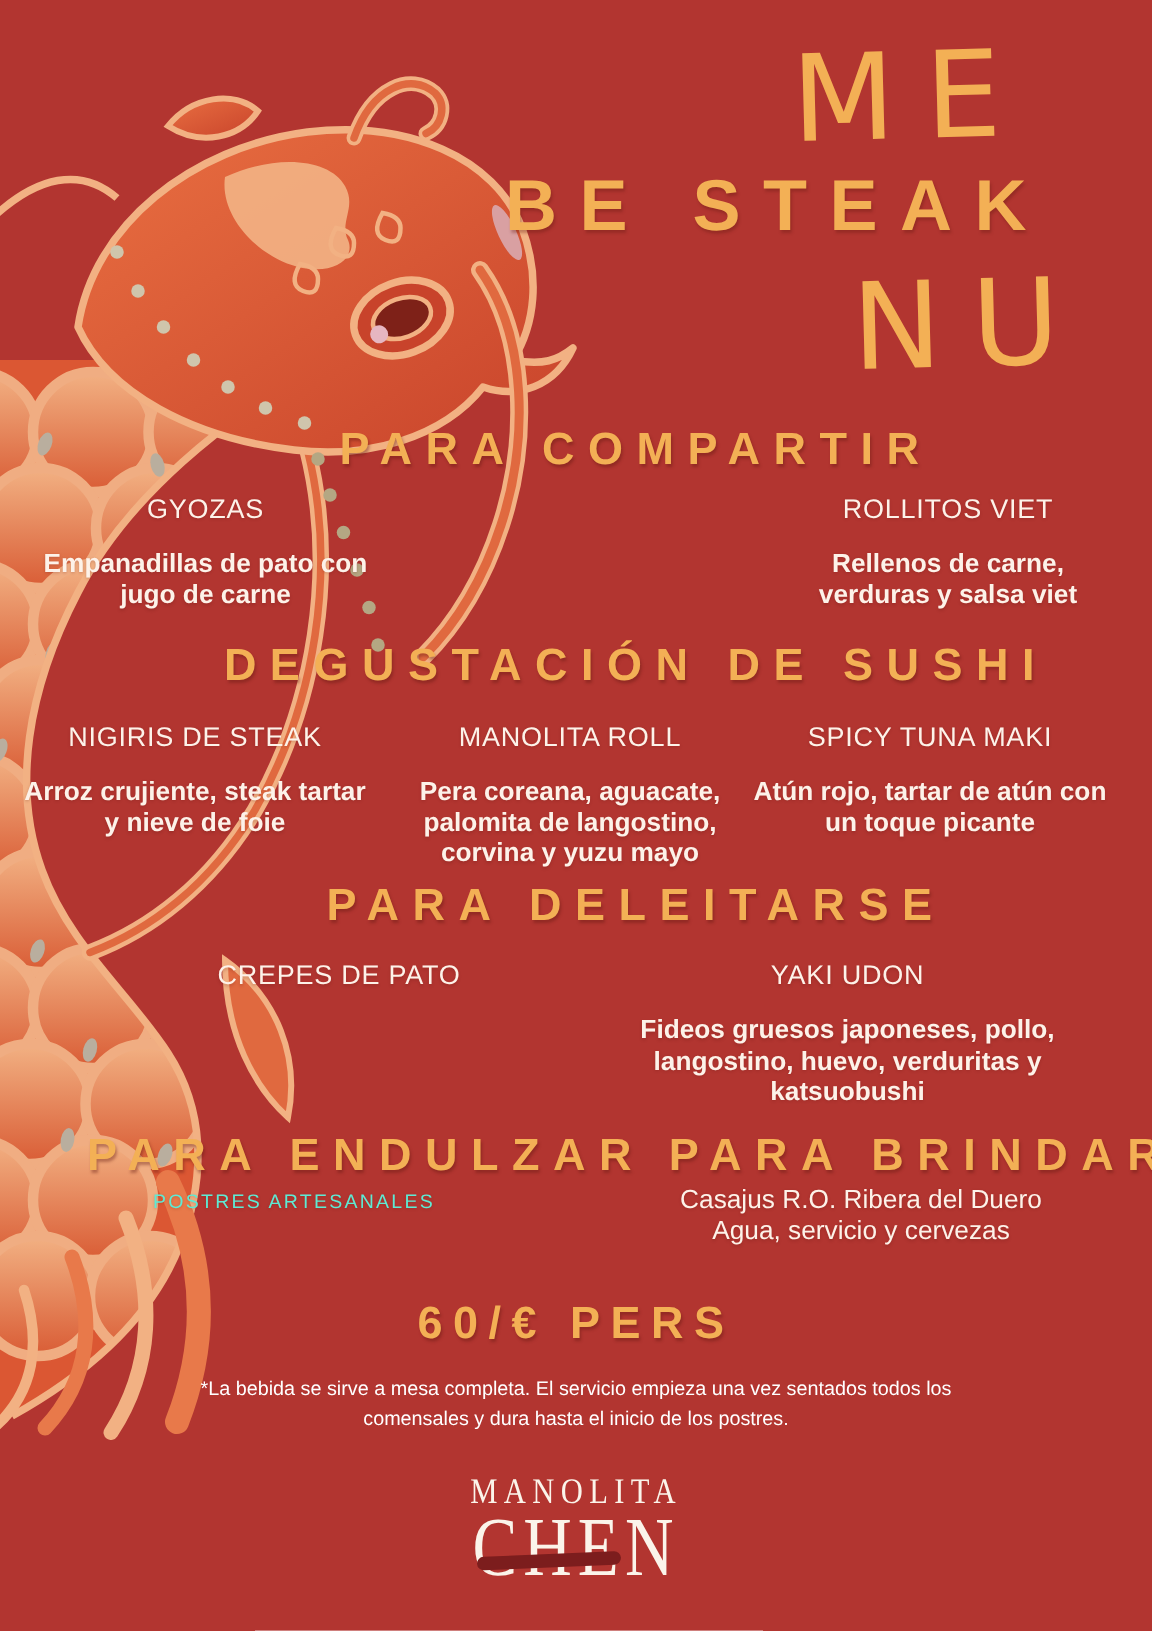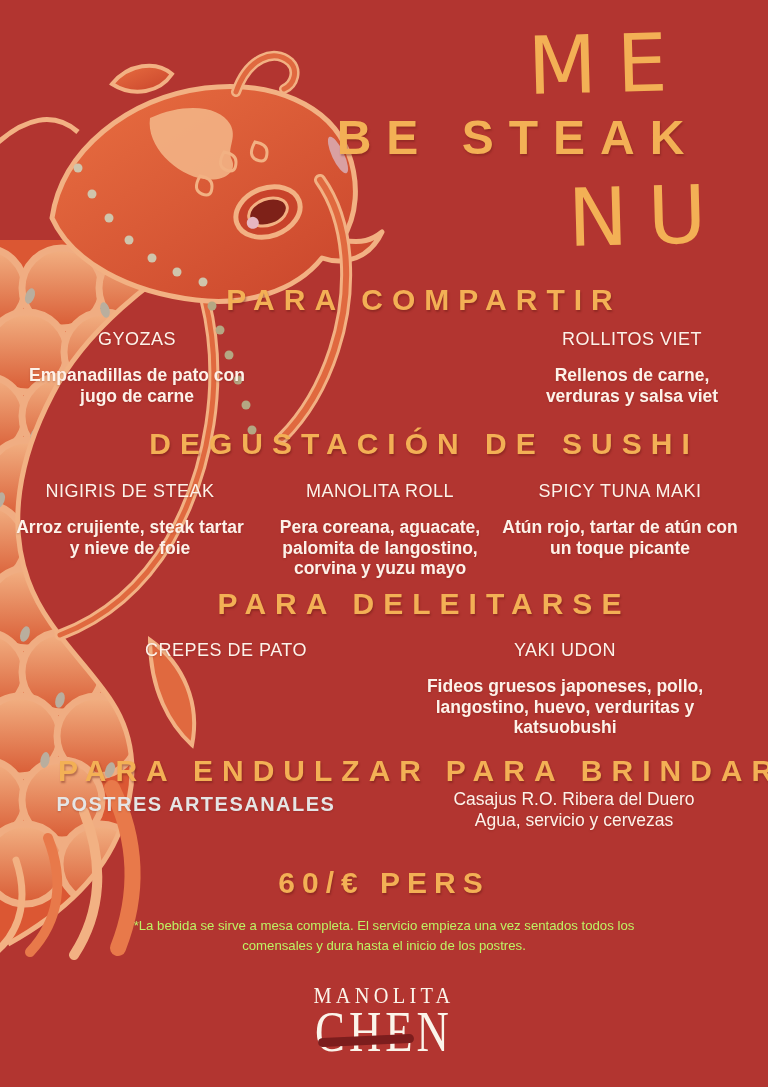--- a/index.html
+++ b/index.html
@@ -32,30 +32,30 @@
     white-space:nowrap;
     padding-left:40px;
   }
 
   
   .menu-item { position:absolute; text-align:center; color:#fdf2e9;
     text-shadow:0 1px 2px rgba(100,25,18,.25); }
   .menu-item .name { font-size:18px; font-weight:400; letter-spacing:.5px; margin-bottom:15px; }
   .menu-item .desc { font-size:17.5px; font-weight:700; line-height:1.18; }
 
-  .plain-white { color:#e5e5e5; font-size:20px; letter-spacing:1.5px; font-weight:700;
+  .plain-white { color:#5eead4; font-size:13px; letter-spacing:1.5px; font-weight:400;
     text-shadow:0 1px 2px rgba(100,25,18,.25); }
   .brindar-lines { color:#fdf2e9; font-size:17.5px; line-height:1.22;
     text-shadow:0 1px 2px rgba(100,25,18,.25); }
 
   .price {
     color:#f3b055; font-size:30px; font-weight:700; letter-spacing:7px;
     text-shadow:1px 2px 2px rgba(100,25,18,.4);
   }
-  .footnote { color:#bef264; font-size:13.2px; line-height:1.5; }
+  .footnote { color:#ffffff; font-size:13.2px; line-height:1.5; }
 
   
   .logo-top {
     color:#fbf4ea; font-family:"Liberation Serif", serif; font-size:24px;
     letter-spacing:5px; transform:scaleX(.85);
   }
   .logo-bottom {
     color:#fbf4ea; font-family:"Liberation Serif", serif; font-size:56px;
     letter-spacing:5px; transform:scaleX(.8);
   }

